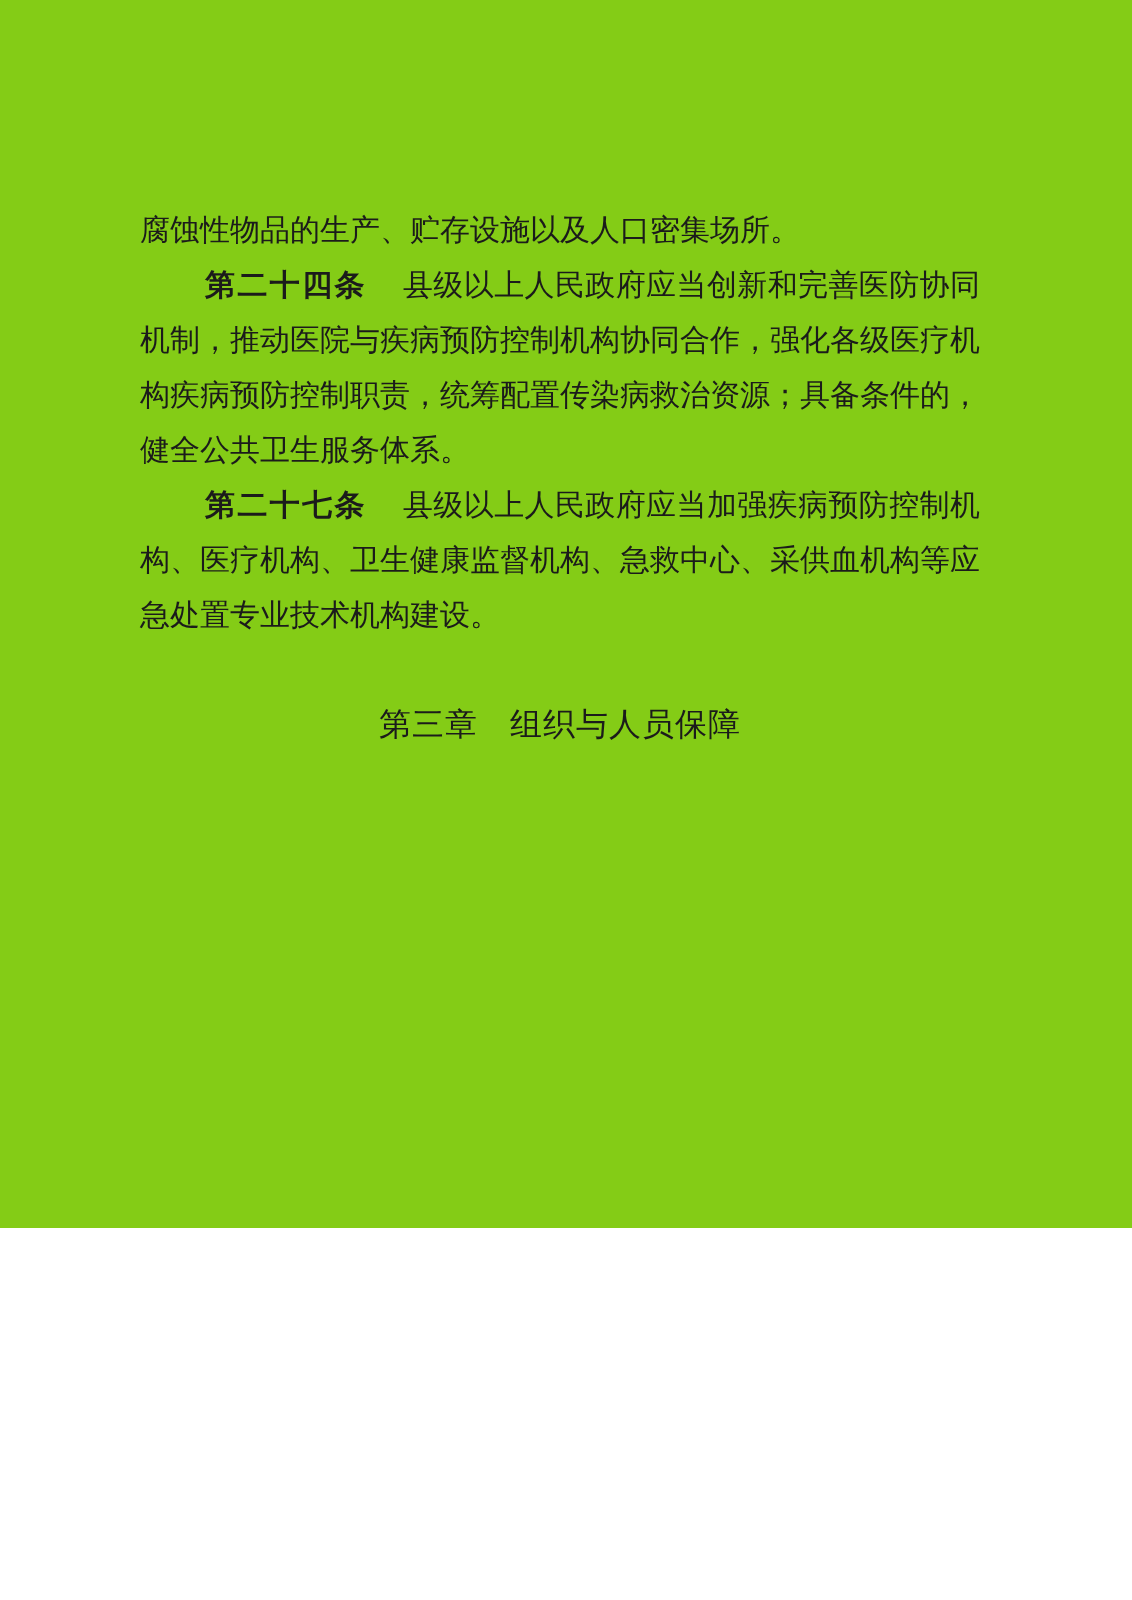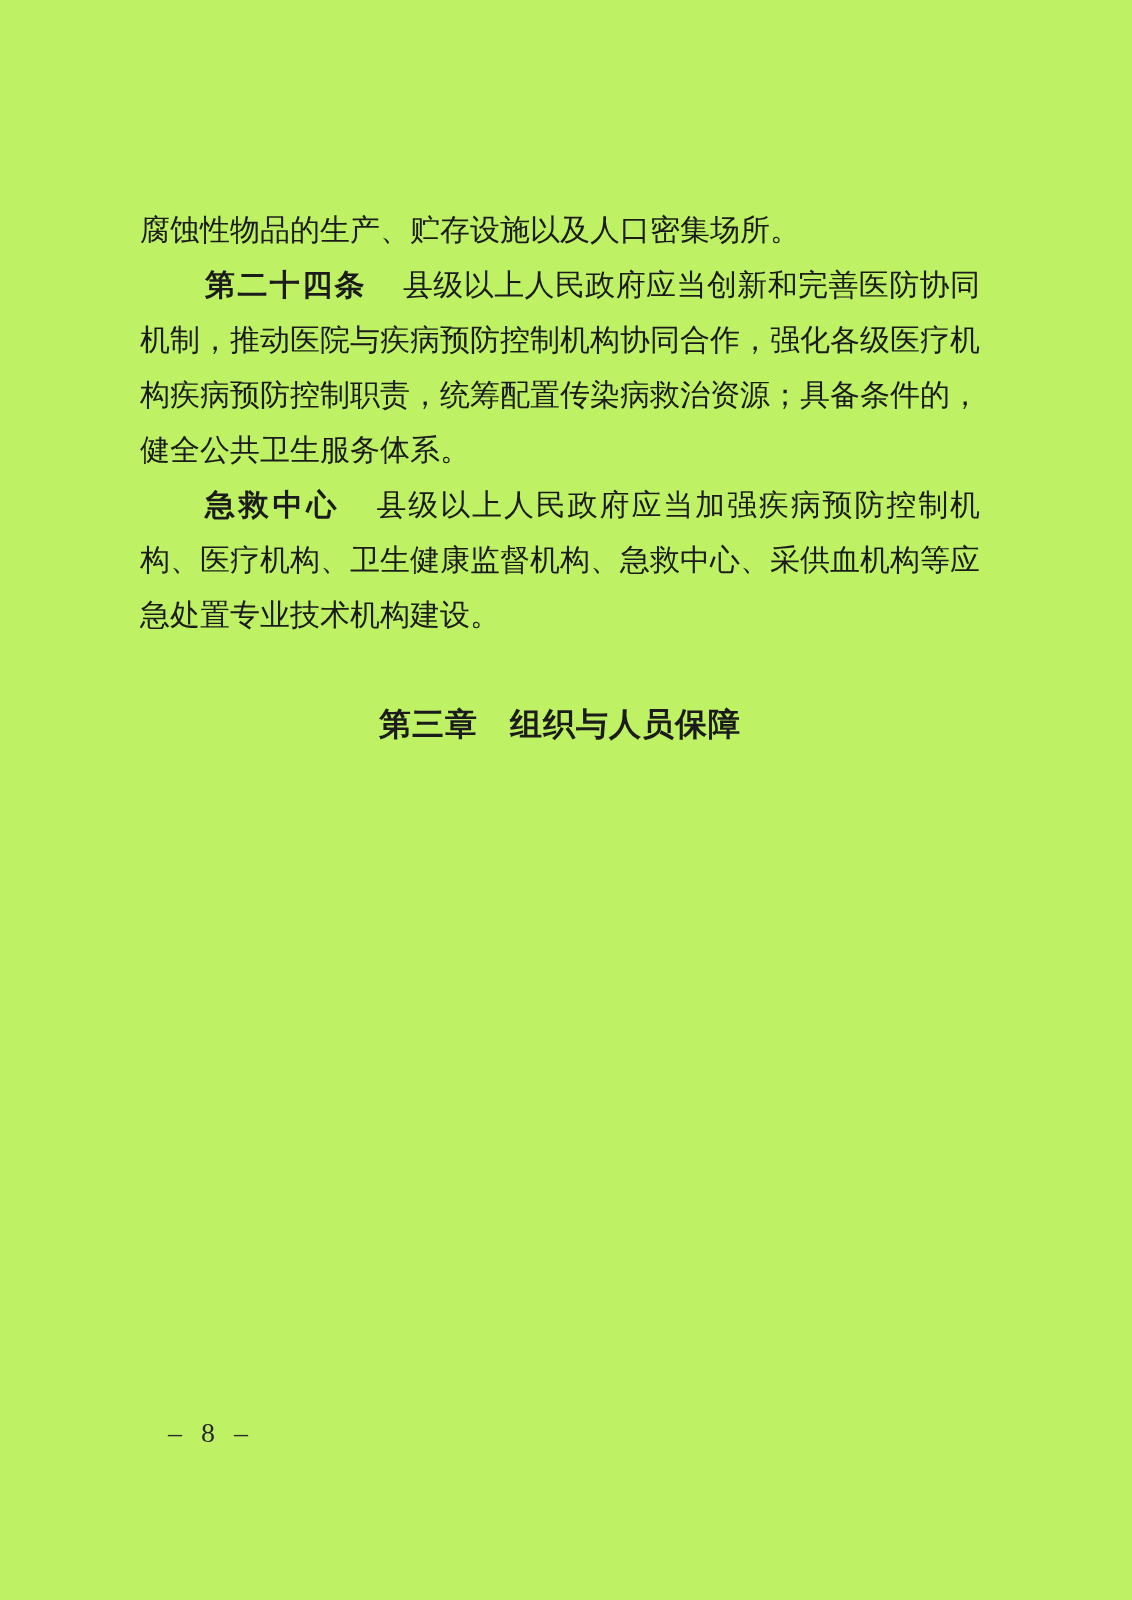--- a/index.html
+++ b/index.html
@@ -3,22 +3,22 @@
 <meta charset="utf-8">
 <style>
   html, body {
     margin: 0;
     padding: 0;
     background: #ffffff;
   }
   .page {
     position: relative;
     width: 1132px;
-    height: 1600px;
-    background: #bef264;
+    height: 1228px;
+    background: #84cc16;
     overflow: hidden;
     font-family: "Liberation Serif", "DejaVu Serif", serif;
     color: #1b1b1b;
   }
   .body-text {
     position: absolute;
     left: 140px;
     top: 202px;
     width: 840px;
     font-size: 30px;
@@ -40,21 +40,21 @@
   .article-label {
     font-weight: 700;
     font-family: "Liberation Sans", "DejaVu Sans", sans-serif;
     margin-right: 1.2em;
     letter-spacing: 2px;
   }
   .chapter-heading {
     margin: 55px 0 !important;
     text-align: center;
     text-indent: 0;
-    font-weight: 700;
+    font-weight: 400;
     font-size: 32px;
     line-height: 55px;
     font-family: "Liberation Sans", "DejaVu Sans", sans-serif;
     letter-spacing: 1px;
   }
   .chapter-gap {
     display: inline-block;
     width: 1em;
   }
   .page-footer {
@@ -73,21 +73,21 @@
 
 <div class="page">
   <main class="body-text">
 
     <p class="para-continuation">腐蚀性物品的生产、贮存设施以及人口密集场所。</p>
 
 
     <p class="para"><span class="article-label">第二十四条</span><span>县级以上人民政府应当创新和完善医防协同机制，推动医院与疾病预防控制机构协同合作，强化各级医疗机构疾病预防控制职责，统筹配置传染病救治资源；具备条件的，健全公共卫生服务体系。</span></p>
 
 
-    <p class="para"><span class="article-label">急救中心</span><span>县级以上人民政府应当加强疾病预防控制机构、医疗机构、卫生健康监督机构、急救中心、采供血机构等应急处置专业技术机构建设。</span></p>
+    <p class="para"><span class="article-label">第二十七条</span><span>县级以上人民政府应当加强疾病预防控制机构、医疗机构、卫生健康监督机构、急救中心、采供血机构等应急处置专业技术机构建设。</span></p>
 
     <p class="chapter-heading"><span>第三章</span><span class="chapter-gap"></span><span>组织与人员保障</span></p>
 
 
   </main>
 
   <footer class="page-footer">– 8 –</footer>
 </div>
 
 </body></html>

